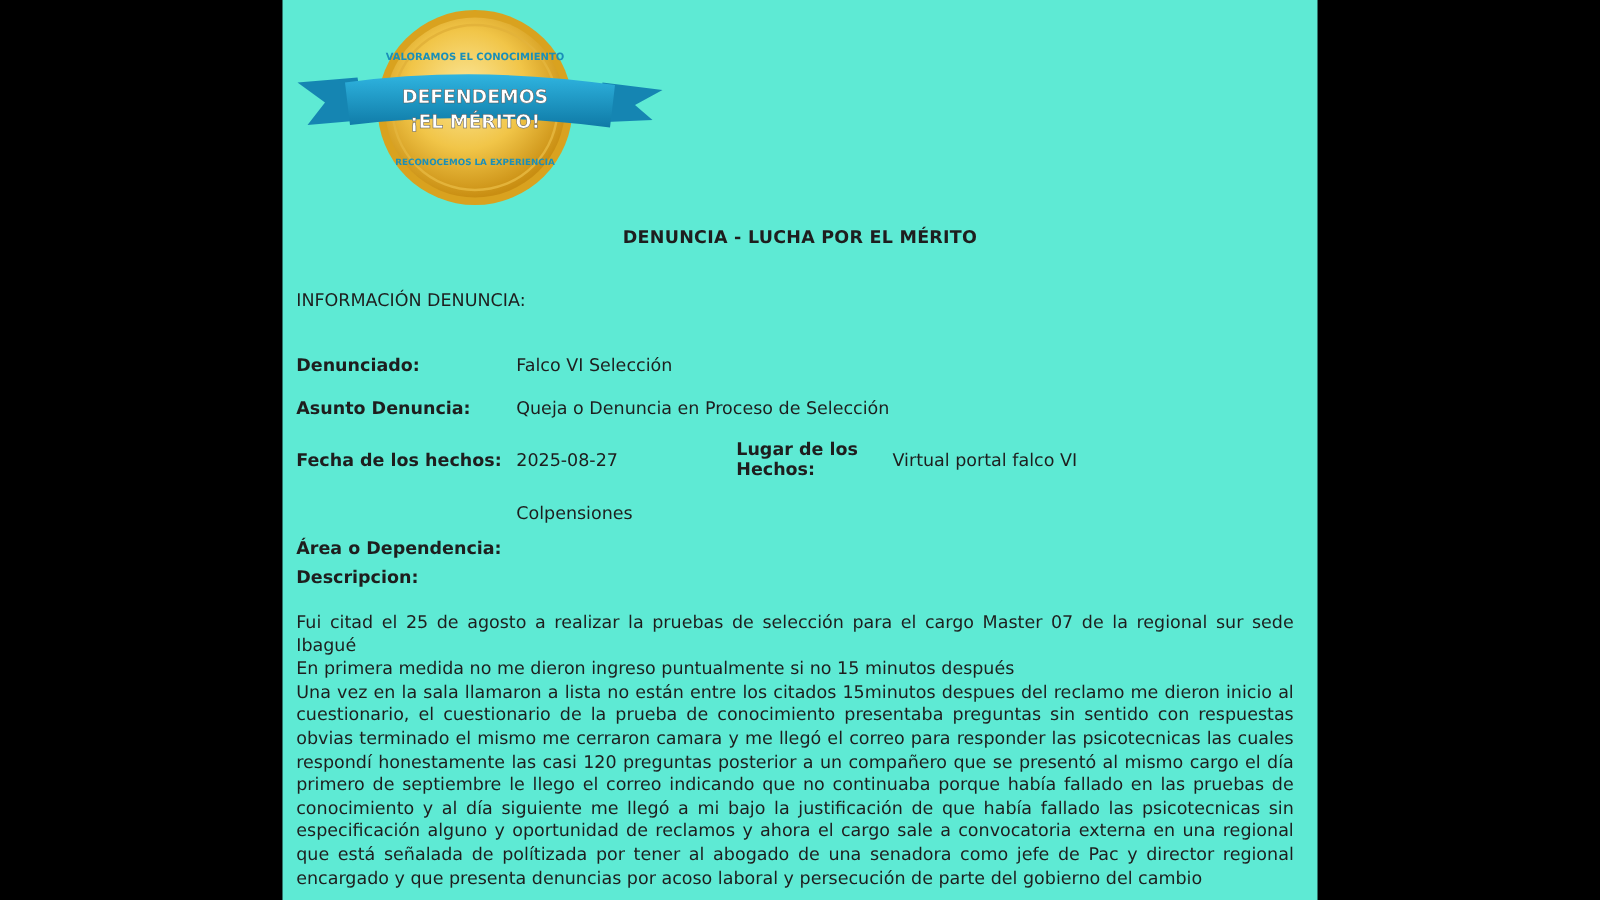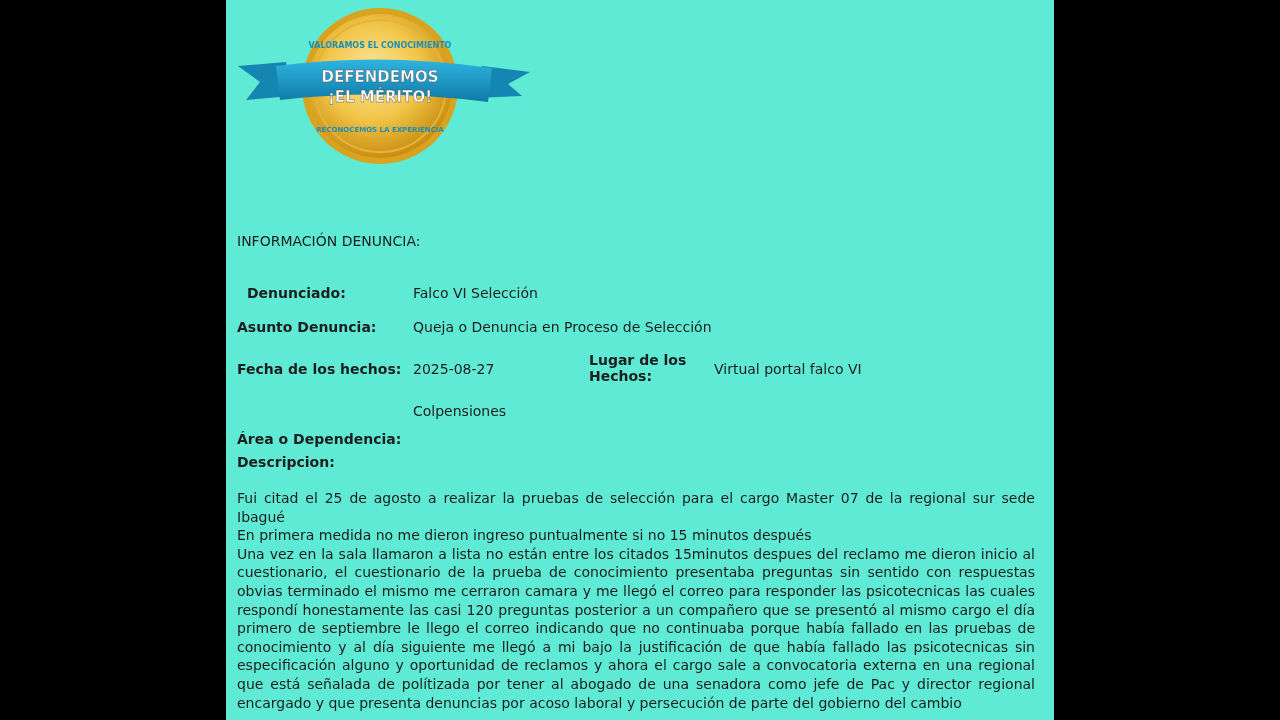--- a/index.html
+++ b/index.html
@@ -40,24 +40,25 @@
       <polygon points="294,68 246,62 240,94 286,92 272,80" fill="#1585b2"></polygon>
 
       <path d="M40,62 Q144,48 256,64 L252,98 Q144,84 44,96 Z" fill="url(#rib)"></path>
       <text x="144" y="44" text-anchor="middle" font-family="DejaVu Sans, sans-serif" font-size="8" font-weight="bold" fill="#1a8fb8">VALORAMOS EL CONOCIMIENTO</text>
       <text x="144" y="78" text-anchor="middle" font-family="DejaVu Sans, sans-serif" font-size="15" font-weight="bold" fill="#ffffff" stroke="#555" stroke-width="0.4">DEFENDEMOS</text>
       <text x="144" y="98" text-anchor="middle" font-family="DejaVu Sans, sans-serif" font-size="15" font-weight="bold" fill="#ffffff" stroke="#555" stroke-width="0.4">¡EL MÉRITO!</text>
       <text x="144" y="128" text-anchor="middle" font-family="DejaVu Sans, sans-serif" font-size="7" font-weight="bold" fill="#1a8fb8">RECONOCEMOS LA EXPERIENCIA</text>
     </svg>
   </div>
 
+  <div class="title">DENUNCIA - LUCHA POR EL MÉRITO</div>
 
   <div class="section">INFORMACIÓN DENUNCIA:</div>
 
-  <div class="lbl" style="left:11px; top:285px;margin-left:10px;">Denunciado:</div>
+  <div class="lbl" style="left:11px; top:285px;">Denunciado:</div>
   <div class="val" style="left:187px; top:285px;">Falco VI Selección</div>
 
   <div class="lbl" style="left:11px; top:319px;text-align:right;">Asunto Denuncia:</div>
   <div class="val" style="left:187px; top:319px;">Queja o Denuncia en Proceso de Selección</div>
 
   <div class="lbl" style="left:11px; top:361px;">Fecha de los hechos:</div>
   <div class="val" style="left:187px; top:361px;">2025-08-27</div>
 
   <div class="lbl" style="left:363px; top:352px;">
     <div>Lugar de los</div>

